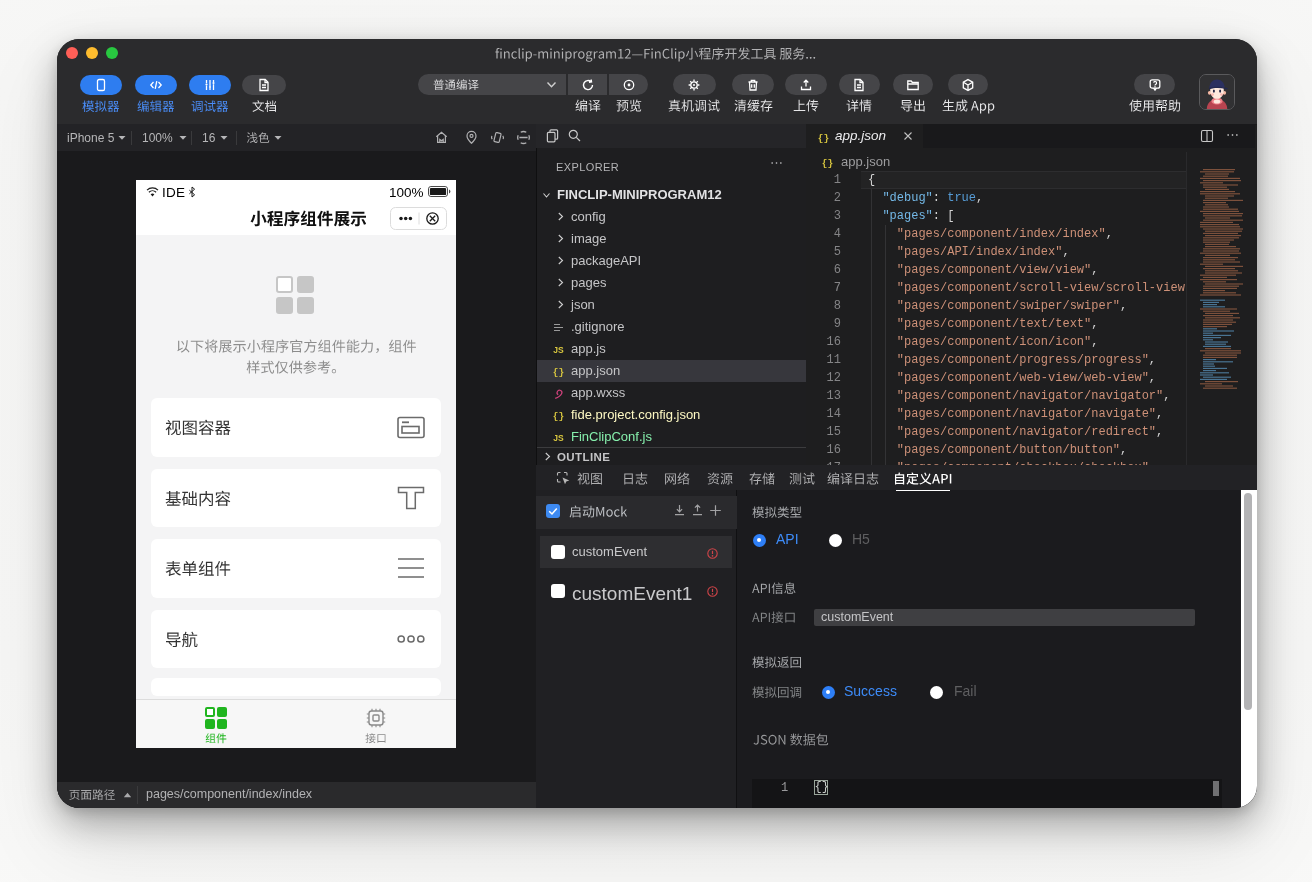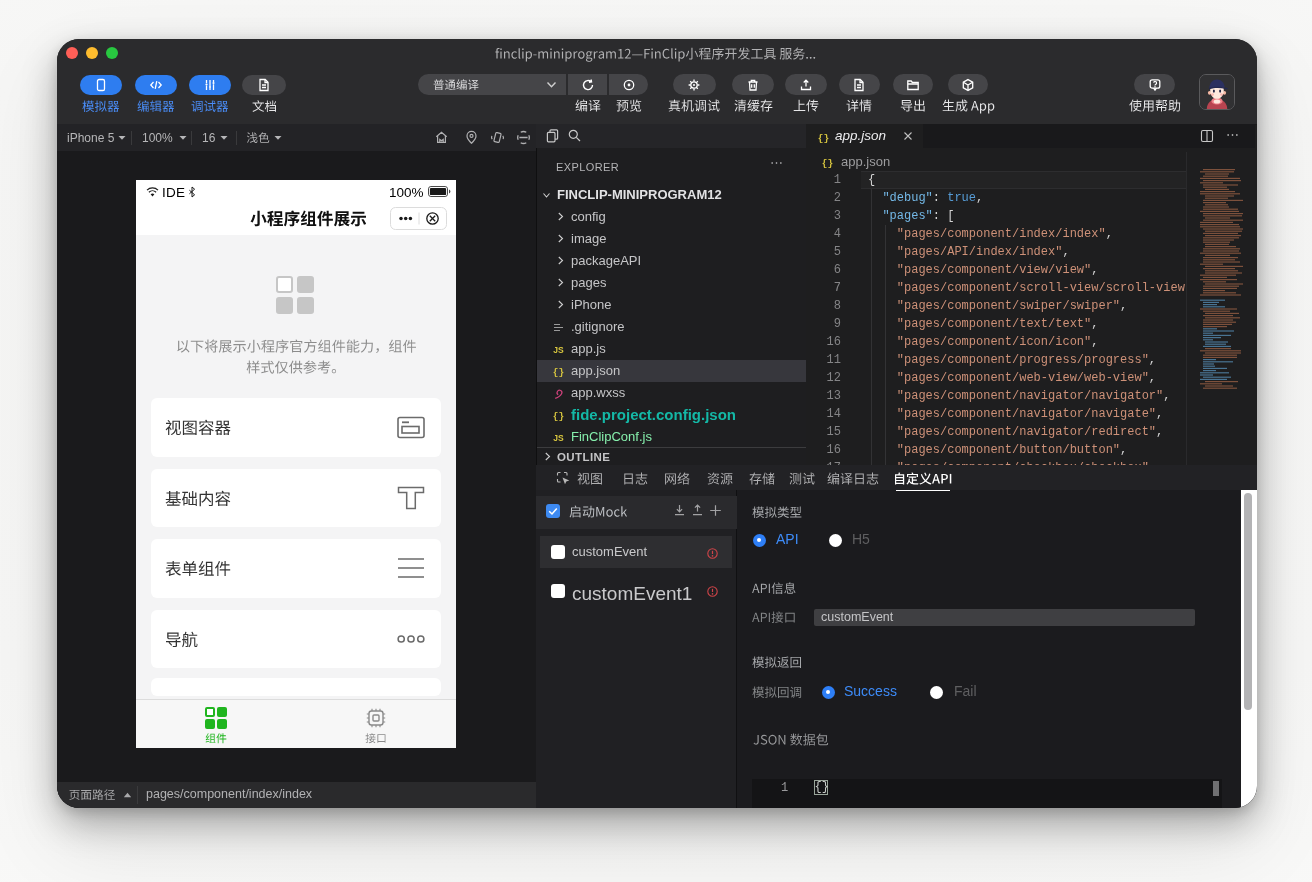--- a/index.html
+++ b/index.html
@@ -477,42 +477,42 @@
       <path d="M2.8 1 6.5 4.5 2.8 8"></path>
     </svg>
 <div class="abs" style="left:514px;top:213.5px;font-size:13px;height:16px;line-height:16px;font-weight:400;color:#c5c5c7">packageAPI</div>
 <svg class="abs" style="left:499px;top:239.0px" width="9" height="9" viewBox="0 0 9 9" fill="none" stroke="#cfcfcf" stroke-width="1.1">
       <path d="M2.8 1 6.5 4.5 2.8 8"></path>
     </svg>
 <div class="abs" style="left:514px;top:235.5px;font-size:13px;height:16px;line-height:16px;font-weight:400;color:#c5c5c7">pages</div>
 <svg class="abs" style="left:499px;top:261.0px" width="9" height="9" viewBox="0 0 9 9" fill="none" stroke="#cfcfcf" stroke-width="1.1">
       <path d="M2.8 1 6.5 4.5 2.8 8"></path>
     </svg>
-<div class="abs" style="left:514px;top:257.5px;font-size:13px;height:16px;line-height:16px;font-weight:400;color:#c5c5c7">iPhone</div>
+<div class="abs" style="left:514px;top:257.5px;font-size:13px;height:16px;line-height:16px;font-weight:400;color:#c5c5c7">json</div>
 <div class="abs" style="left:495px;top:281.0px;width:13px;height:13px"><svg width="13" height="13" viewBox="0 0 13 13" stroke="#9a9a9a" stroke-width="1.2">
         <path d="M2 3.5h6M2 6.5h9M2 9.5h6"></path>
       </svg></div>
 <div class="abs" style="left:514px;top:279.5px;font-size:13px;height:16px;line-height:16px;font-weight:400;color:#c5c5c7">.gitignore</div>
 <div class="abs" style="left:495px;top:303.0px;width:13px;height:13px"><svg width="13" height="13" viewBox="0 0 13 13">
         <rect x="1" y="1" width="11" height="11" fill="none"></rect>
         <text x="6.5" y="10" font-size="8.5" font-weight="bold" text-anchor="middle" fill="#d8c63f" font-family="Liberation Sans">JS</text>
       </svg></div>
 <div class="abs" style="left:514px;top:301.5px;font-size:13px;height:16px;line-height:16px;font-weight:400;color:#c5c5c7">app.js</div>
 <div class="abs" style="left:495px;top:325.0px;width:13px;height:13px"><svg width="13" height="13" viewBox="0 0 13 13">
         <text x="6.5" y="10" font-size="9.5" font-weight="bold" text-anchor="middle" fill="#d8c63f" font-family="Liberation Mono">{}</text>
       </svg></div>
 <div class="abs" style="left:514px;top:323.5px;font-size:13px;height:16px;line-height:16px;font-weight:400;color:#c5c5c7">app.json</div>
 <div class="abs" style="left:495px;top:347.0px;width:13px;height:13px"><svg width="13" height="13" viewBox="0 0 13 13" fill="none" stroke="#d0427c" stroke-width="1.2">
         <path d="M3.2 11.4c3.2-1.1 5.4-2.7 6.4-4.6a2.4 2.4 0 1 0-3.4.9"></path>
       </svg></div>
 <div class="abs" style="left:514px;top:345.5px;font-size:13px;height:16px;line-height:16px;font-weight:400;color:#c5c5c7">app.wxss</div>
 <div class="abs" style="left:495px;top:369.0px;width:13px;height:13px"><svg width="13" height="13" viewBox="0 0 13 13">
         <text x="6.5" y="10" font-size="9.5" font-weight="bold" text-anchor="middle" fill="#d8c63f" font-family="Liberation Mono">{}</text>
       </svg></div>
-<div class="abs" style="left:514px;top:367.5px;font-size:15px;height:16px;line-height:16px;font-weight:700;color:#14b8a6">fide.project.config.json</div>
+<div class="abs" style="left:514px;top:367.5px;font-size:13px;height:16px;line-height:16px;font-weight:400;color:#fef9c3">fide.project.config.json</div>
 <div class="abs" style="left:495px;top:391.0px;width:13px;height:13px"><svg width="13" height="13" viewBox="0 0 13 13">
         <rect x="1" y="1" width="11" height="11" fill="none"></rect>
         <text x="6.5" y="10" font-size="8.5" font-weight="bold" text-anchor="middle" fill="#d8c63f" font-family="Liberation Sans">JS</text>
       </svg></div>
 <div class="abs" style="left:514px;top:389.5px;font-size:13px;height:16px;line-height:16px;font-weight:400;color:#86efac">FinClipConf.js</div>
 <div class="abs" style="left:480px;top:408px;width:269px;height:1px;background:#3c3c3e"></div>
 <svg class="abs" style="left:486px;top:413.0px" width="9" height="9" viewBox="0 0 9 9" fill="none" stroke="#cfcfcf" stroke-width="1.1">
       <path d="M2.8 1 6.5 4.5 2.8 8"></path>
     </svg>
 <div class="abs" style="left:500px;top:409.5px;font-size:11.5px;height:16px;line-height:16px;font-weight:700;letter-spacing:.4px;color:#c5c5c7">OUTLINE</div>

